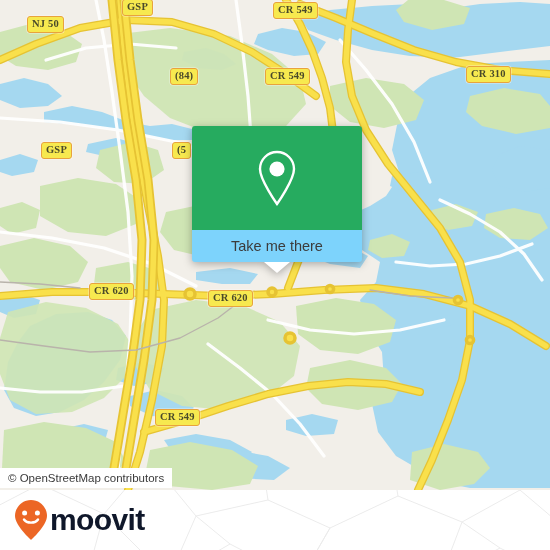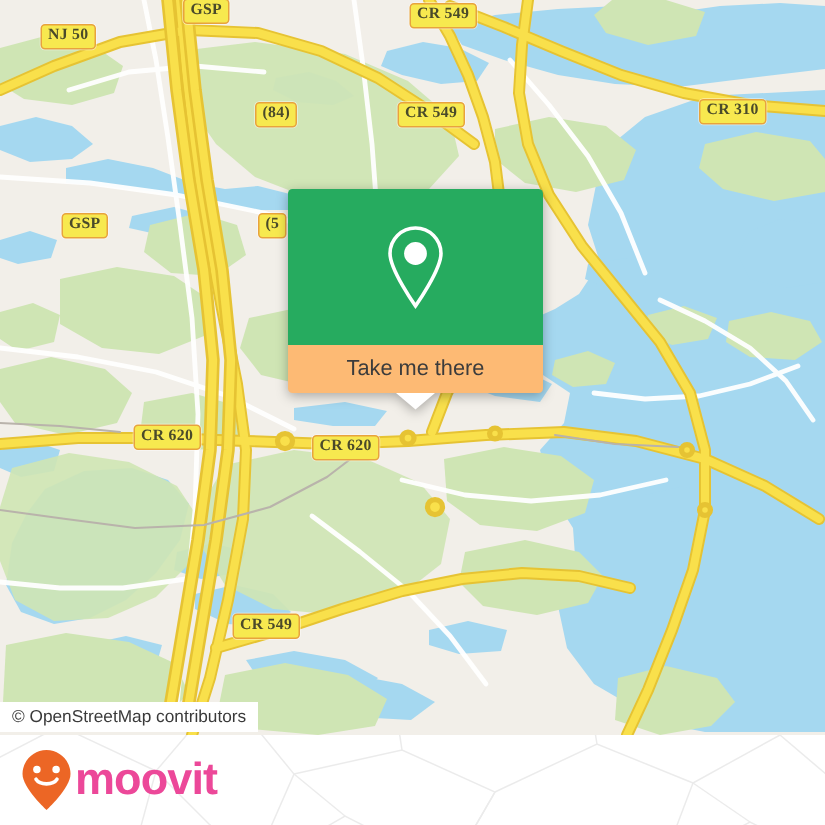--- a/index.html
+++ b/index.html
@@ -36,21 +36,21 @@
     position:absolute;left:192px;top:126px;width:170px;
     filter:drop-shadow(0 2px 4px rgba(0,0,0,.30));
   }
   #callout-top{
     background:#26ab5f;
     height:104px;
     border-radius:3px 3px 0 0;
     display:flex;align-items:center;justify-content:center;
   }
   #callout-bottom{
-    background:#fdba74;
+    background:#7dd3fc;
     height:32px;
     border-radius:0 0 3px 3px;
     display:flex;align-items:center;justify-content:center;
     color:#3c3c3c;
     font-size:14.5px;
   }
   #callout-tail{
     position:absolute;left:50%;top:136px;
     transform:translateX(-50%);
     width:0;height:0;
@@ -80,21 +80,21 @@
     position:relative;height:100%;
     display:flex;align-items:center;justify-content:space-between;
     padding:0 14px 0 14px;box-sizing:border-box;
   }
   #addr{
     font-size:14.8px;line-height:20px;color:#2b2b2b;
     max-width:400px;
   }
   #logo{display:flex;align-items:center;gap:2px;}
   #logo-text{
-    font-size:30px;font-weight:bold;color:#ec4899;
+    font-size:30px;font-weight:bold;color:#0f172a;
     letter-spacing:-.6px;line-height:30px;
   }
 </style>
 </head>
 <body>
 
 <div id="root">
 
   <div id="map">
     <svg width="550" height="490" viewBox="0 0 550 490" xmlns="http://www.w3.org/2000/svg">

